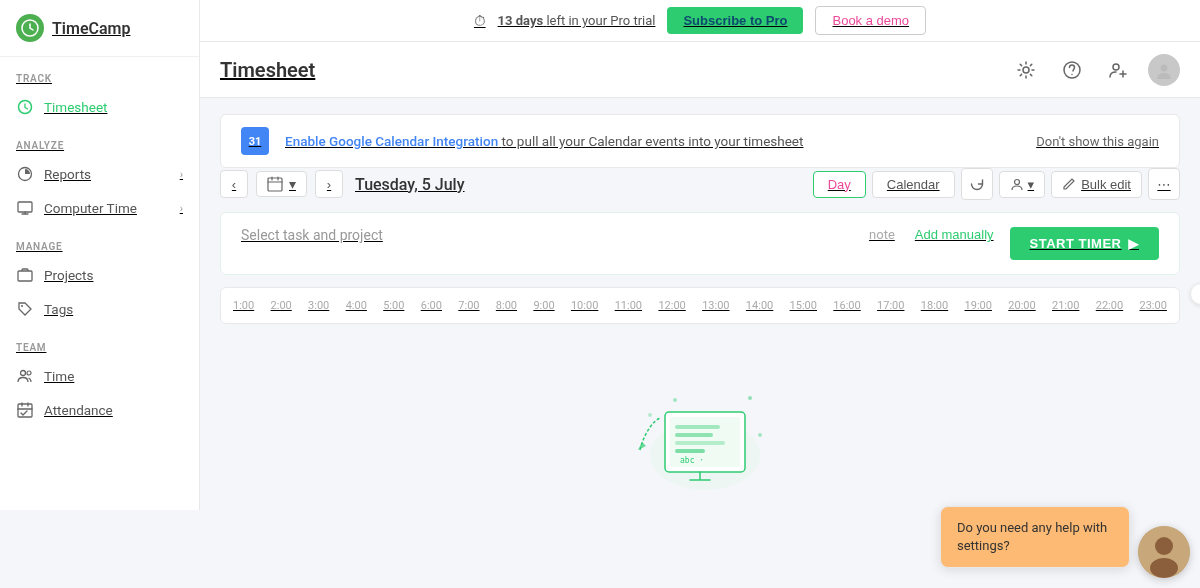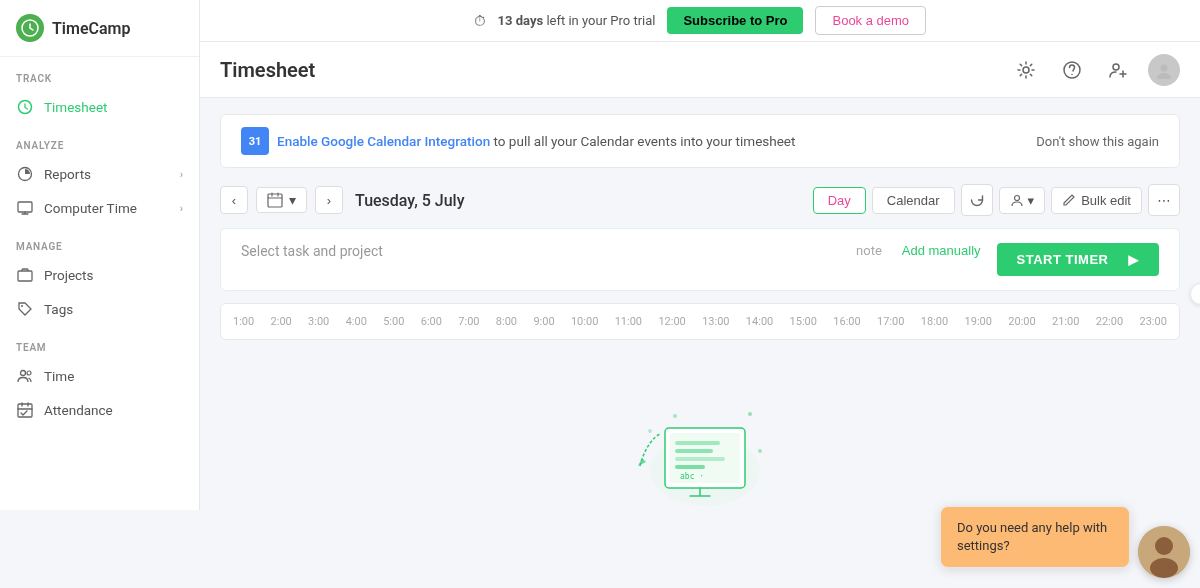--- a/index.html
+++ b/index.html
@@ -1,18 +1,18 @@
 <!DOCTYPE html>
 <html><head>
   <meta charset="utf-8">
   <style>
     * { box-sizing: border-box; margin: 0; padding: 0; }
     body { font-family: -apple-system, BlinkMacSystemFont, 'Segoe UI', Roboto, sans-serif; background: #f5f6fa; height: 588px; overflow: hidden; }
 
-    .app { display: flex; height: 510px; }
+    .app { display: flex; height: 510px; text-decoration: underline; }
 
     
     .sidebar {
       width: 200px;
       background: #fff;
       border-right: 1px solid #e8e8e8;
       display: flex;
       flex-direction: column;
       flex-shrink: 0;
       height: 100%;
@@ -67,21 +67,21 @@
       align-items: center;
       justify-content: center;
       gap: 12px;
       font-size: 13px;
       color: #555;
       position: relative;
     }
     .banner-timer-icon { color: #666; font-size: 15px; }
     .btn-subscribe {
       background: #2ecc71;
-      color: #000000;
+      color: #0c4a6e;
       border: none;
       padding: 6px 16px;
       border-radius: 4px;
       font-size: 13px;
       font-weight: 600;
       cursor: pointer;
     }
     .btn-demo {
       background: #fff;
       color: #ec4899;
@@ -132,22 +132,21 @@
     }
 
     
     .calendar-banner {
       background: #fff;
       border: 1px solid #e8e8e8;
       border-radius: 6px;
       padding: 12px 20px;
       display: flex;
       align-items: center;
-      gap: 8px;
-      margin-bottom: 16px;
+      gap: 16px;
       font-size: 13.5px;
       color: #555;
     }
     .cal-icon {
       width: 28px; height: 28px;
       background: #4285f4;
       color: white;
       border-radius: 4px;
       display: flex; align-items: center; justify-content: center;
       font-size: 11px; font-weight: bold;
@@ -243,21 +242,21 @@
     }
     .start-timer-btn {
       background: #2ecc71;
       color: #fff;
       border: none;
       padding: 9px 20px;
       border-radius: 4px;
       font-size: 13px;
       font-weight: 700;
       cursor: pointer;
-      display: flex; align-items: center; gap: 20px;
+      display: flex; align-items: center; gap: 7px;
       text-transform: uppercase;
       letter-spacing: 0.5px;
     }
 
     
     .timeline {
       background: #fff;
       border: 1px solid #e8e8e8;
       border-radius: 6px;
       padding: 11px 12px;

